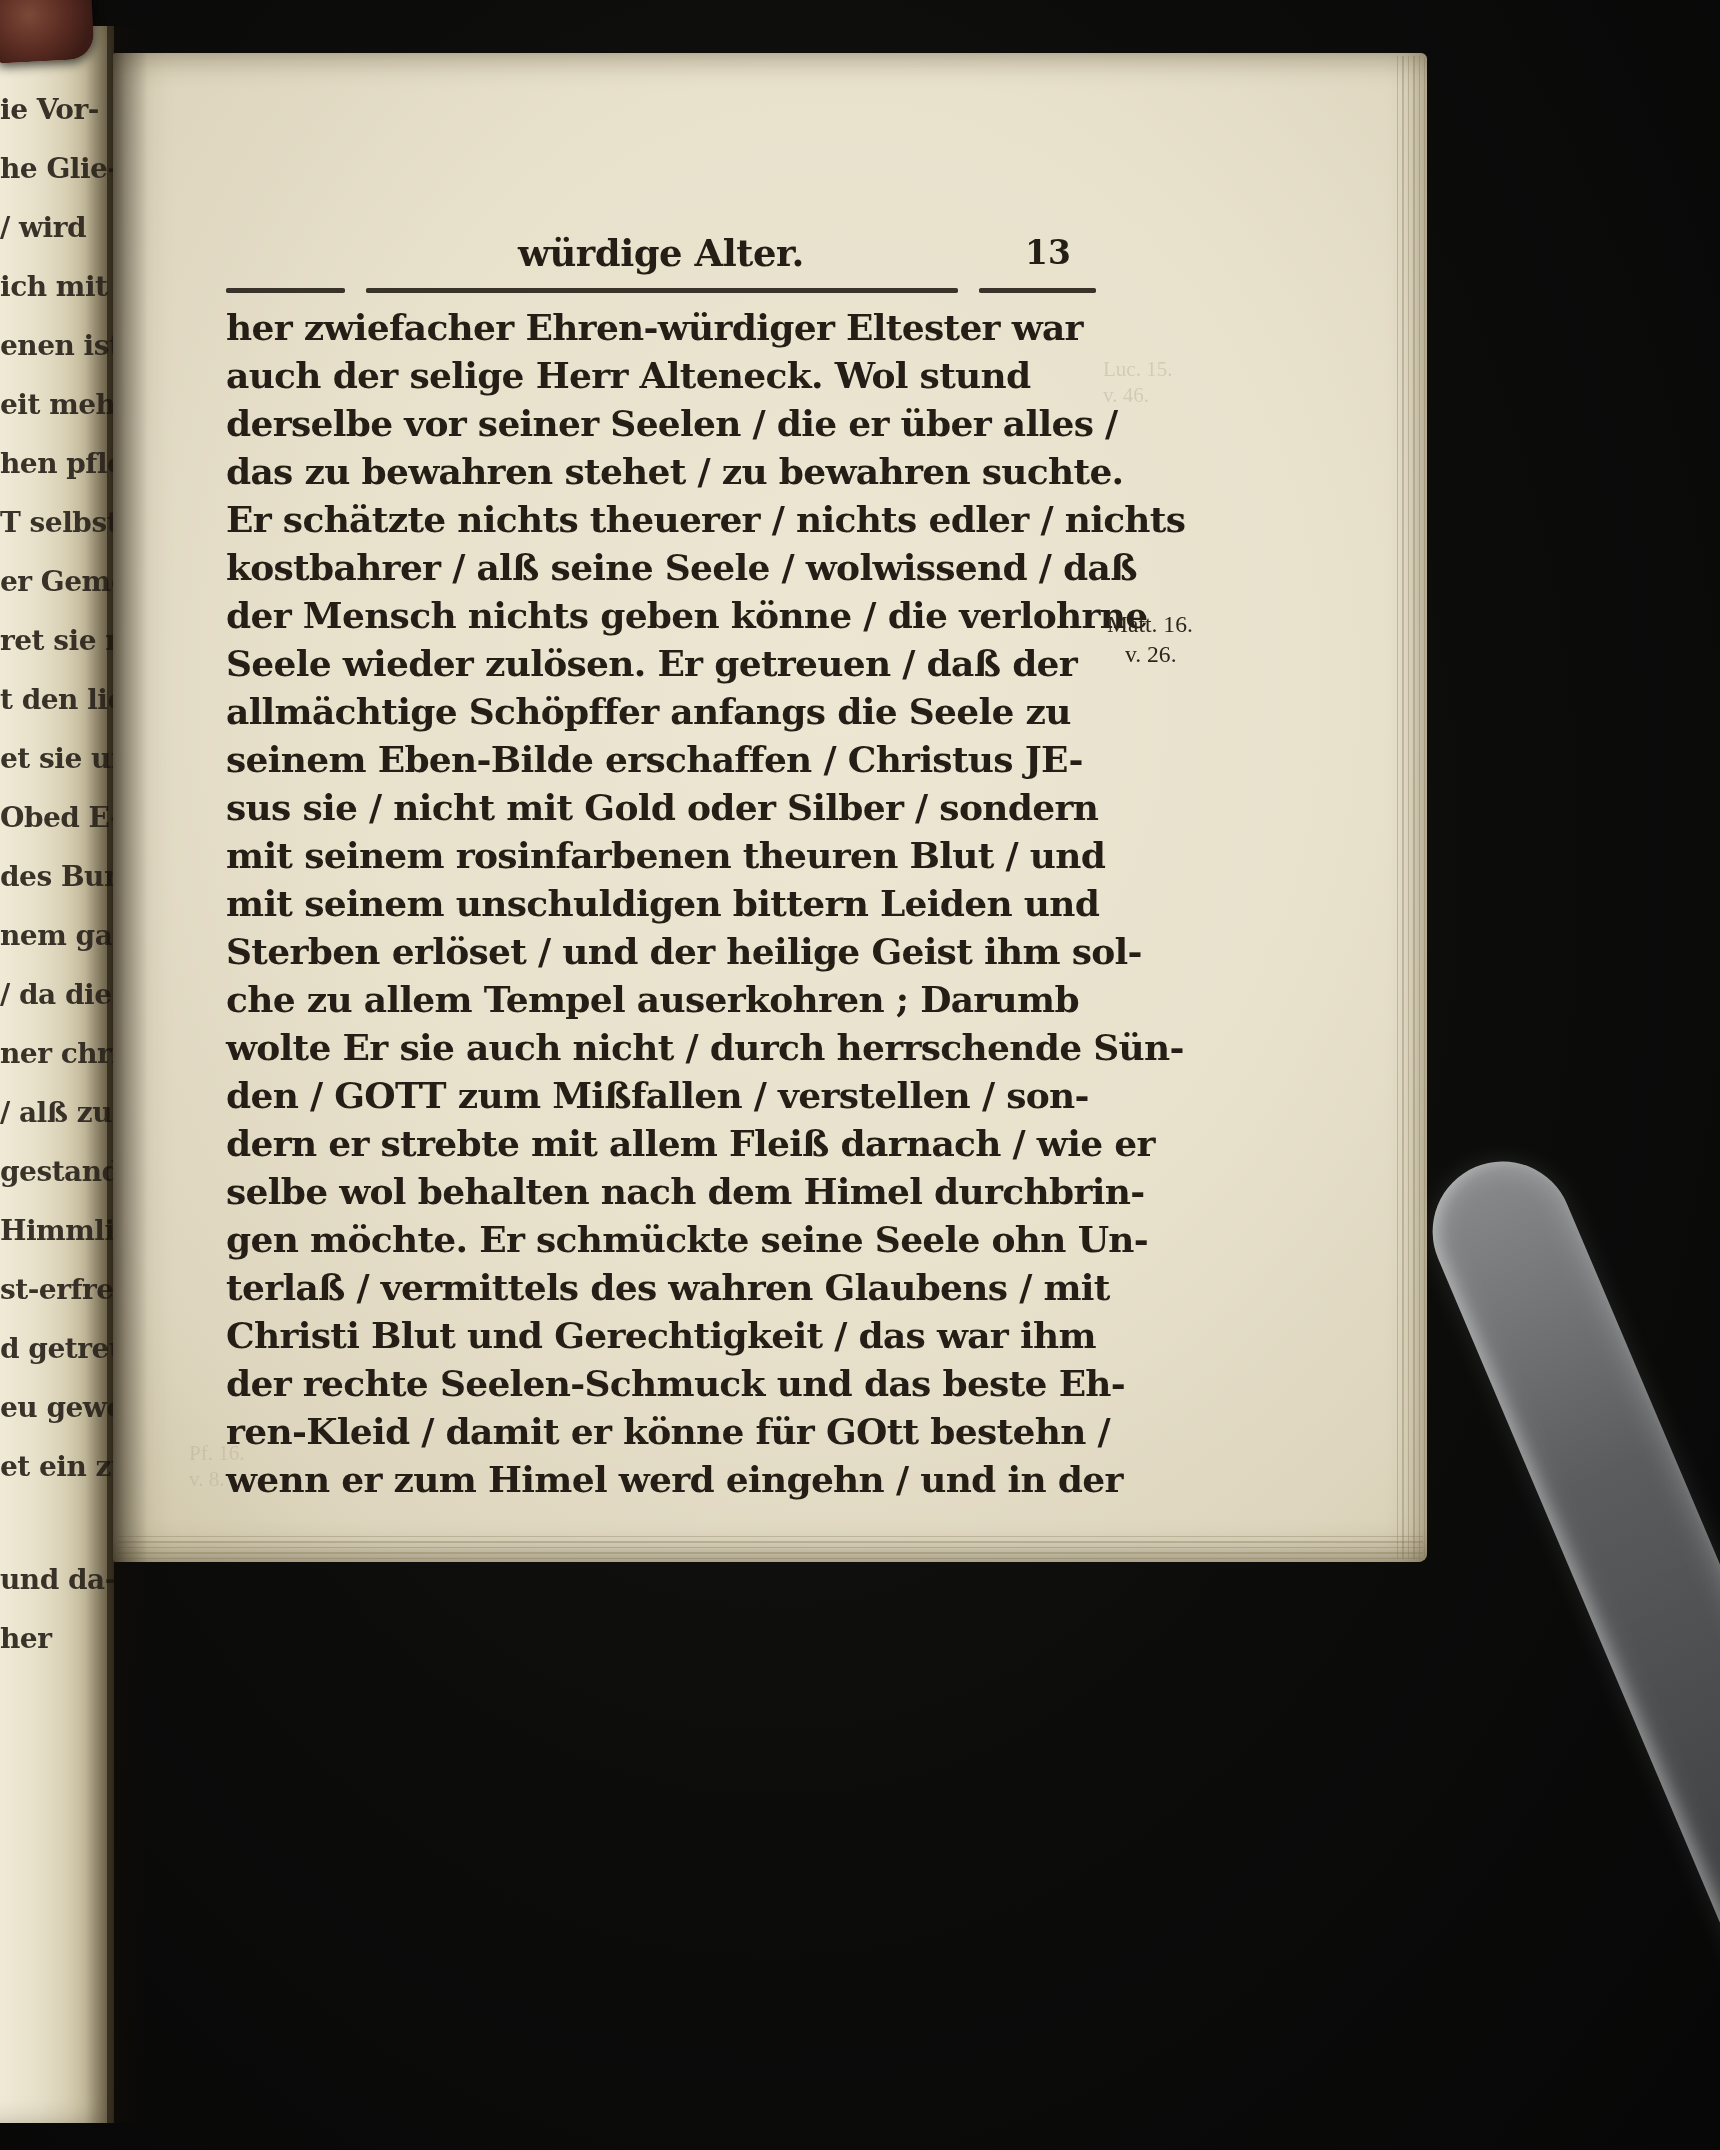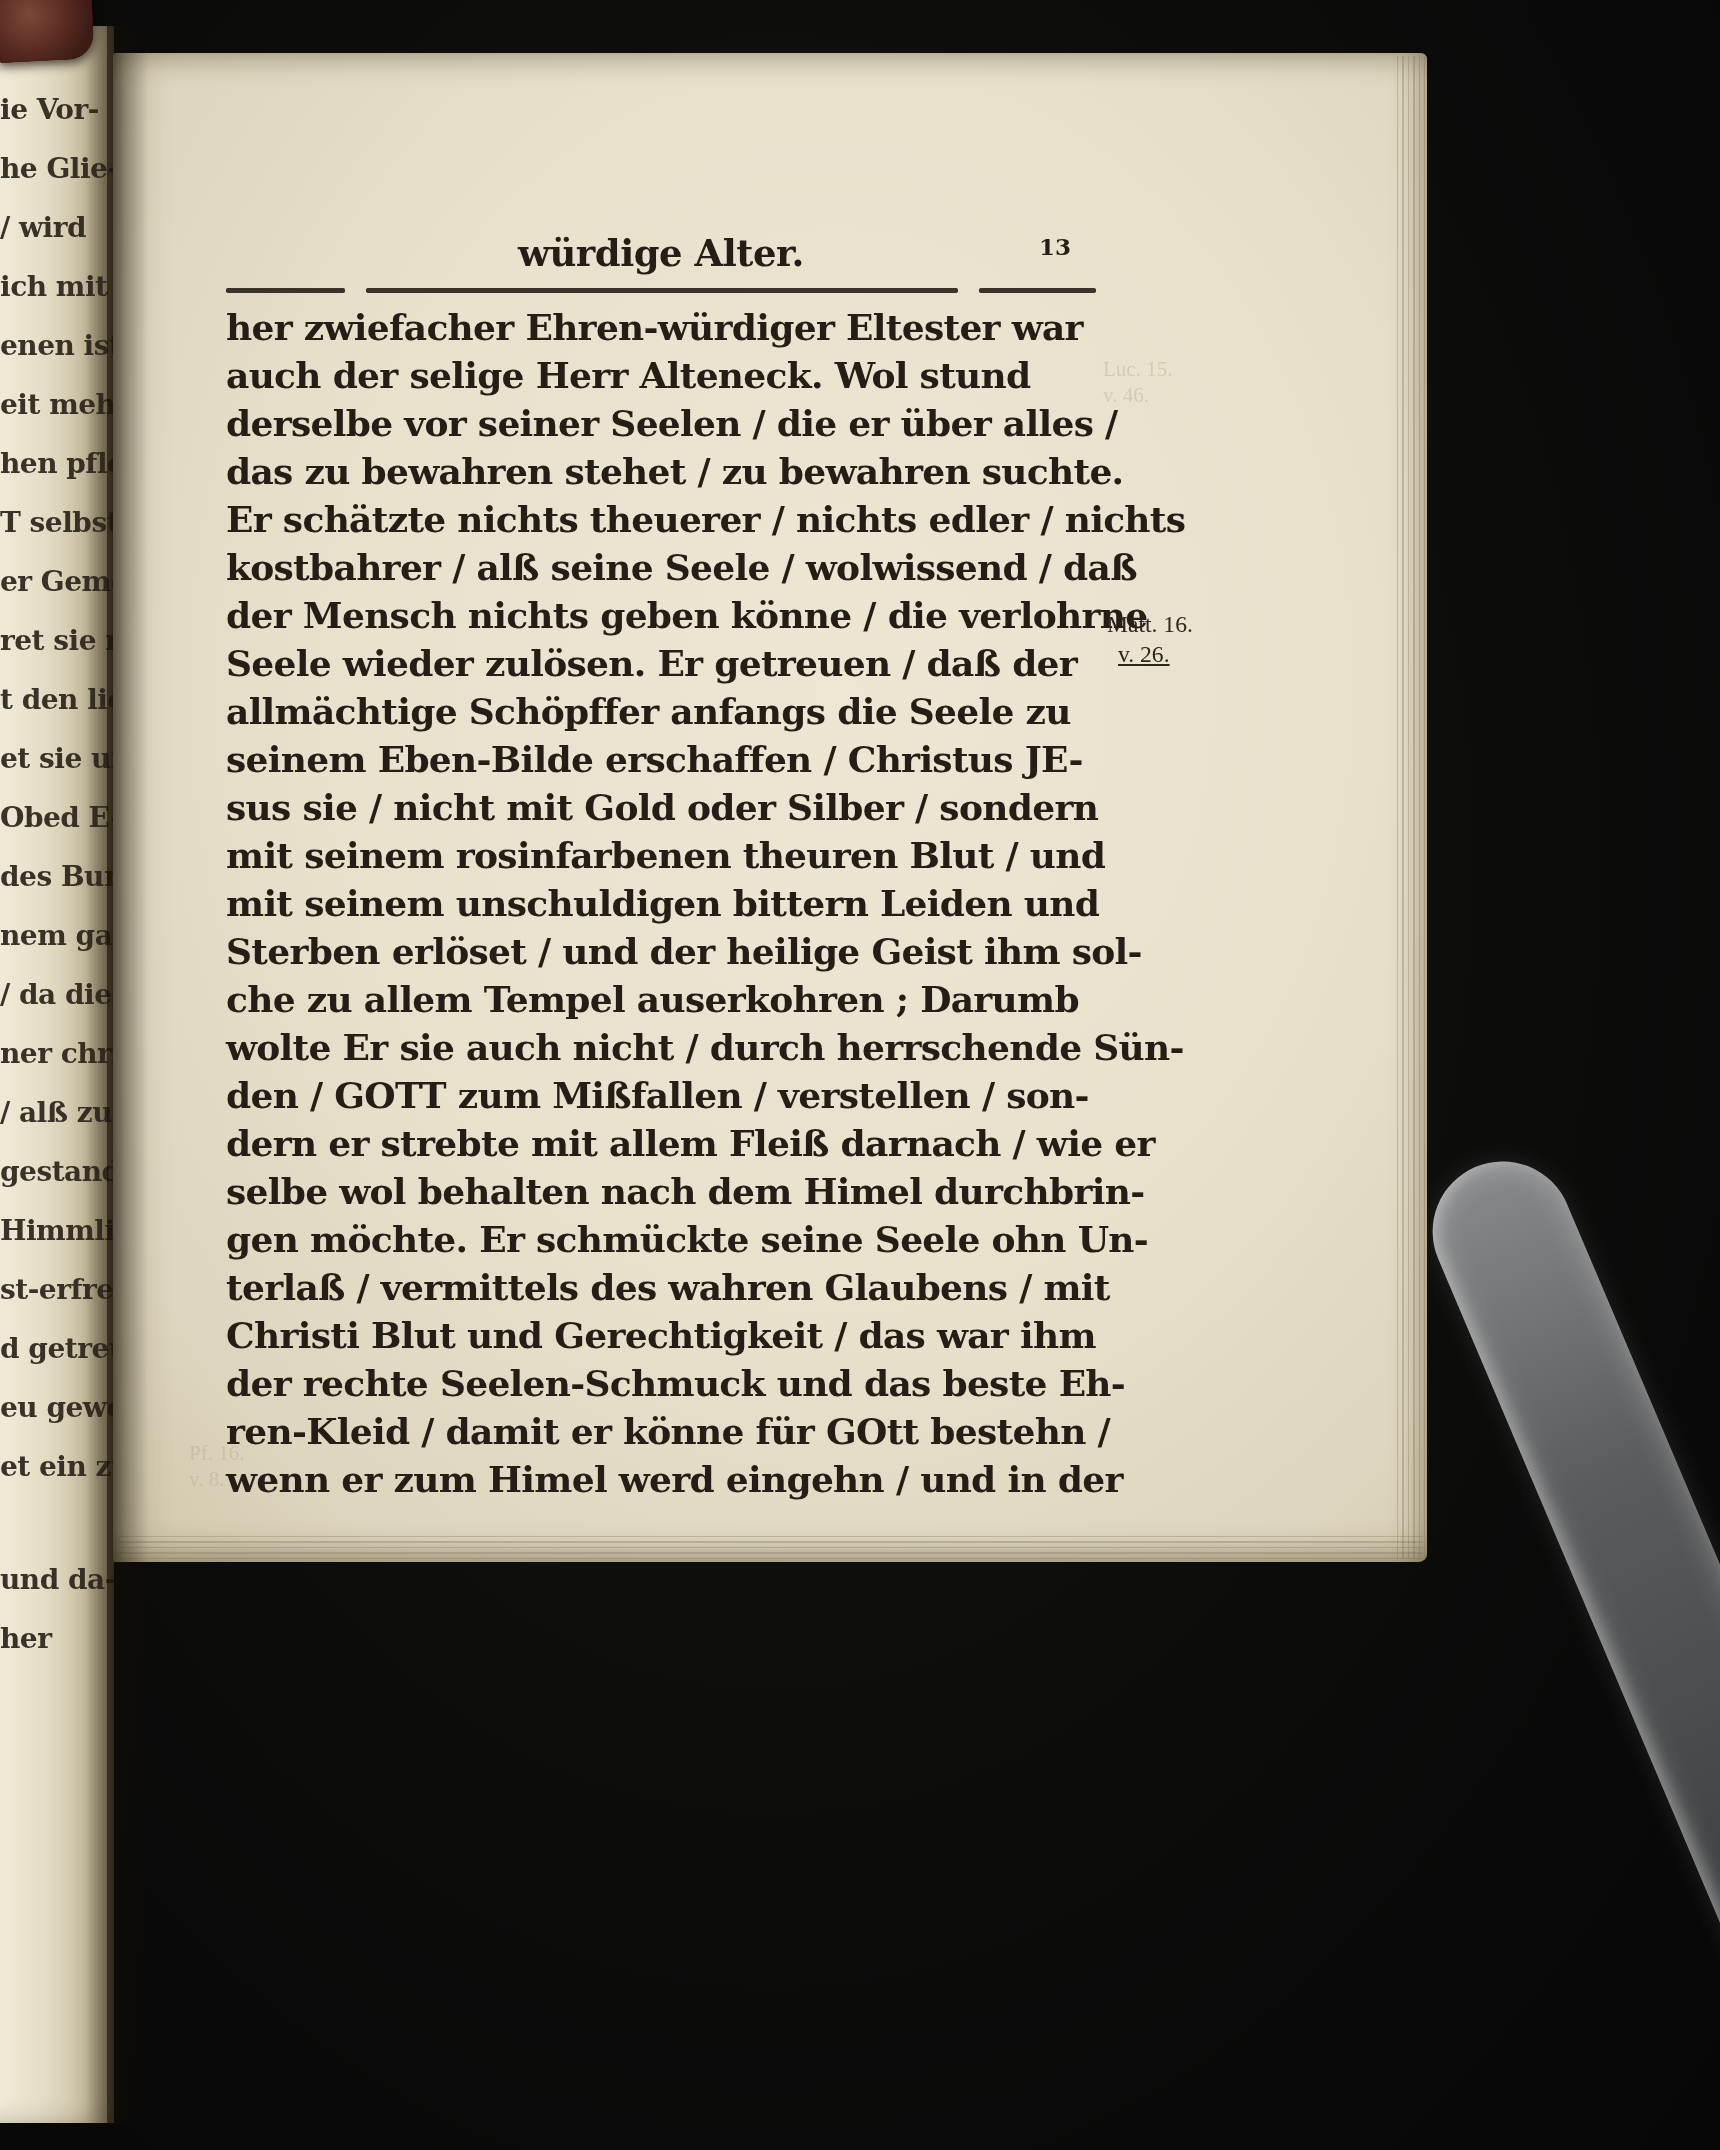--- a/index.html
+++ b/index.html
@@ -103,21 +103,21 @@
   }
   .running-title {
     font-size: 37px;
     font-weight: 700;
     letter-spacing: -0.5px;
     color: #241e16;
   }
   .page-number {
     position: absolute;
     right: 25px; top: 1.8px;
-    font-size: 23px;
+    font-size: 33px;
     font-weight: 700;
     color: #241e16;
     margin-left: 28px;
   }
   .header-rule {
     position: absolute;
     left: 113px; top: 235px;
     width: 870px;
     display: flex;
     gap: 21px;
@@ -149,21 +149,21 @@
 
   
   .margin-note {
     position: absolute;
     left: 994px; top: 556px;
     font-family: "Liberation Serif", serif;
     font-size: 23.6px;
     color: #2c261e;
     line-height: 30px;
   }
-  .margin-note .mn2 { margin-left: 11px; text-decoration: underline; }
+  .margin-note .mn2 { margin-left: 18px; }
 
   
   .footer {
     position: absolute;
     left: 113px; top: 1530px;
     width: 870px;
     height: 50px;
     color: #241e16;
   }
   .signature {

